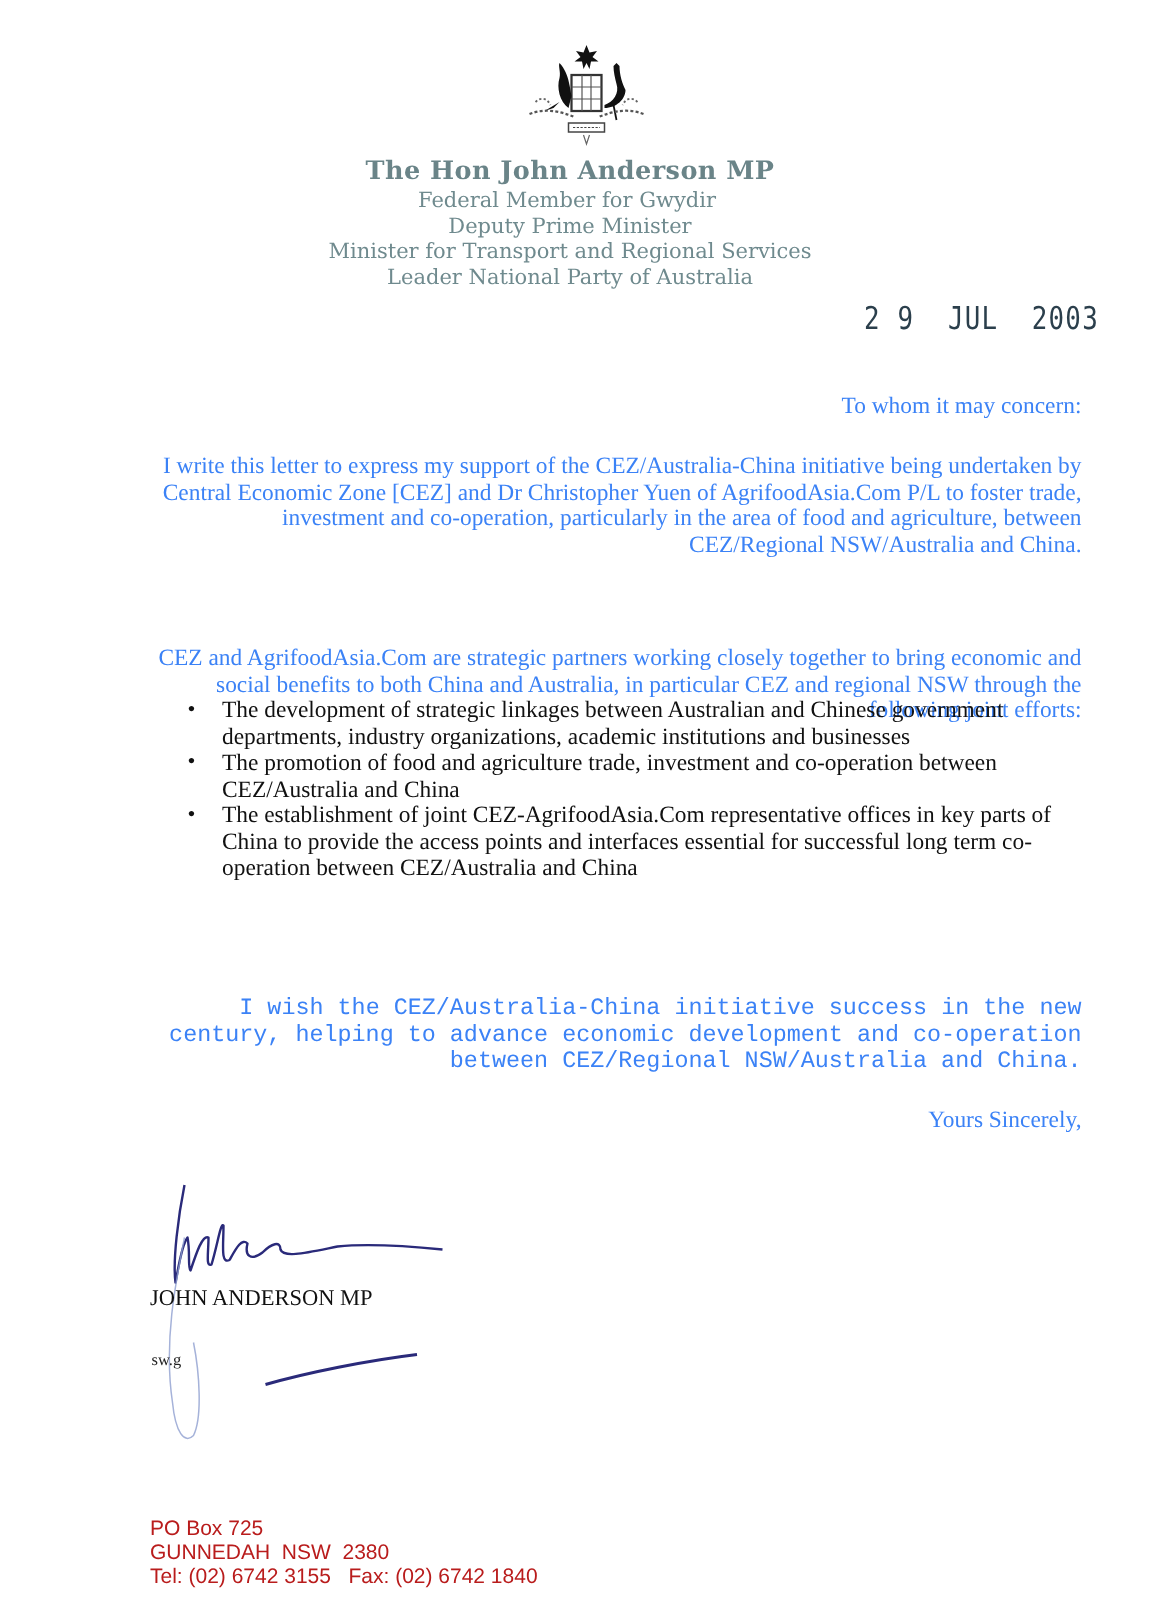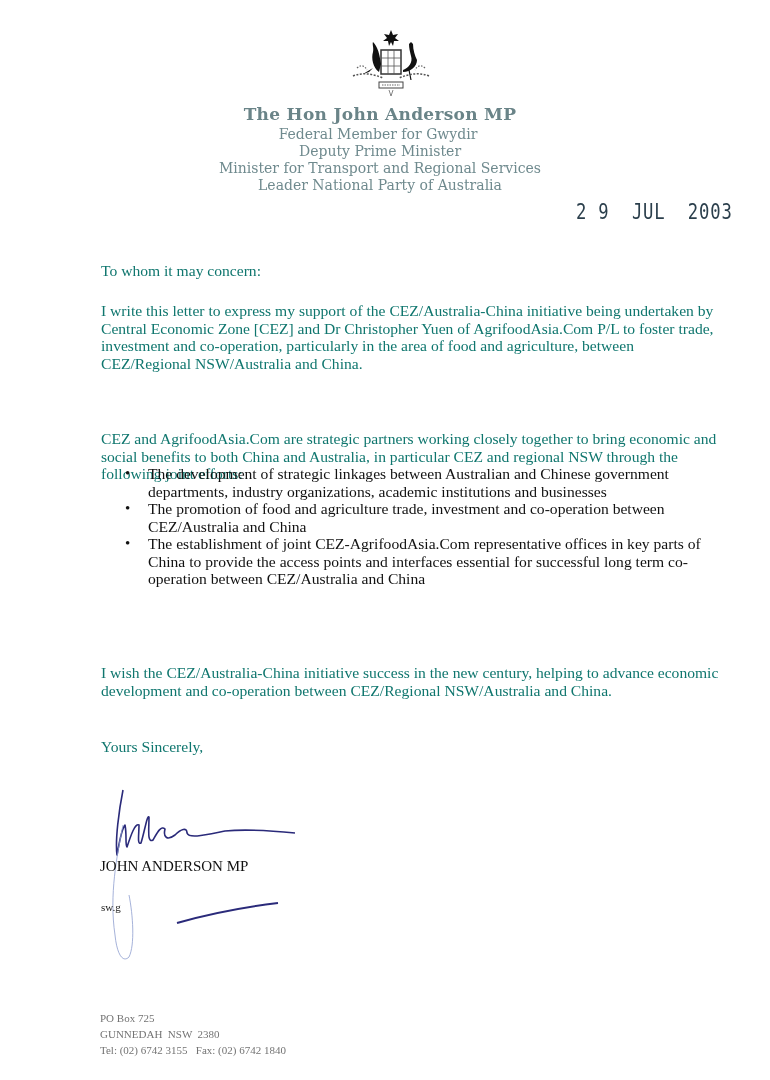--- a/index.html
+++ b/index.html
@@ -6,33 +6,33 @@
   body { width:770px; height:1080px; position:relative; overflow:hidden; font-family:"Liberation Serif", serif; color:#111; }
   .crest { position:absolute; left:343px; top:28px; width:96px; height:72px; }
   .lh { position:absolute; left:0; width:770px; text-align:center; color:#6f8a8e; font-family:"DejaVu Serif", serif; }
   .lh-name { top:104px; font-size:17px; font-weight:bold; letter-spacing:0.3px; color:#6a8488; left:-5px; }
   .lh-line { font-size:14px; line-height:16px; }
   .lh1 { top:126px; left:-7px; }
   .lh2 { top:143px; left:-5px; }
   .lh3 { top:160px; left:-5px; }
   .lh4 { top:177px; left:-5px; }
   .stamp { position:absolute; left:576px; top:200px; font-family:"DejaVu Sans Mono", monospace; font-size:21px; color:#2b3f4c; letter-spacing:1px; transform:scaleX(0.82); transform-origin:left top; }
-  .p { position:absolute; left:101px; width:620px; font-size:15.6px; line-height:17.5px; color:#0f766e; }
+  .p { position:absolute; left:101px; width:620px; font-size:15.6px; line-height:17.5px; color:#3b82f6;text-align:right; }
   .salut { top:262px; }
   .para1 { top:302px; }
   .para2 { top:390px;margin-top:40px; }
   .bullets { position:absolute; left:101px; top:465px; width:620px; margin:0; padding:0; list-style:none; font-size:15.6px; line-height:17.5px; }
   .bullets li { position:relative; padding-left:47px; }
   .bullets li::before { content:"\2022"; position:absolute; left:24px; top:0; font-size:15px; }
-  .para3 { top:664px; }
+  .para3 { top:664px;font-family:Liberation Mono, monospace; }
   .closing { top:738px; }
   .sigblock { position:absolute; left:100px; top:858px; font-size:15px; }
   .swg { position:absolute; left:101px; top:901px; font-size:11px; color:#222; }
   .sig { position:absolute; left:95px; top:785px; width:220px; height:185px; }
-  .footer { position:absolute; left:100px; top:1010px; font-size:11px; line-height:16px; color:#737373; font-family:Liberation Serif, serif; }
+  .footer { position:absolute; left:100px; top:1010px; font-size:14px; line-height:16px; color:#b91c1c; font-family:Liberation Sans, sans-serif; }
 </style>
 </head>
 <body>
 
 <svg class="crest" viewBox="0 0 96 72">
 
   <polygon points="48,2 50,7 55,6 52,10 56,13 51,13 50,18 48,14 46,18 45,13 40,13 44,10 41,6 46,7" fill="#111"></polygon>
 
   <rect x="38" y="22" width="20" height="24" fill="none" stroke="#333" stroke-width="1.5"></rect>
   <line x1="38" y1="30" x2="58" y2="30" stroke="#555" stroke-width="0.8"></line>

